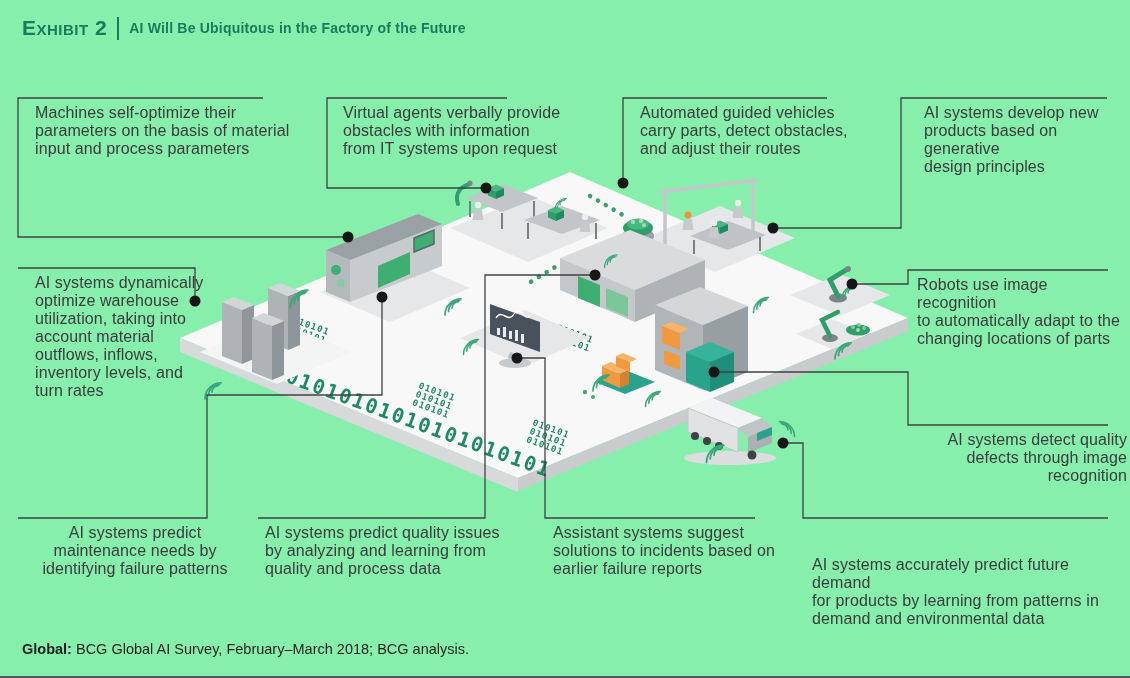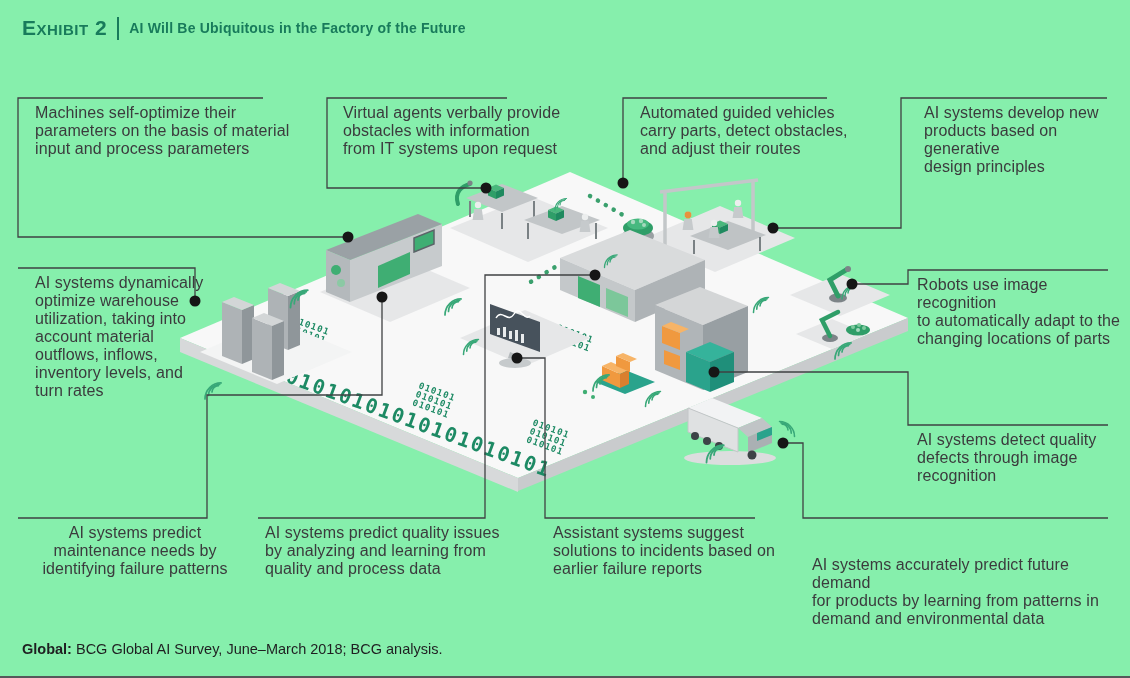--- a/index.html
+++ b/index.html
@@ -292,33 +292,33 @@
   <div class="callout" style="left:35px;top:274px;width:170px;">AI systems dynamically
 optimize warehouse
 utilization, taking into
 account material
 outflows, inflows,
 inventory levels, and
 turn rates</div>
   <div class="callout" style="left:917px;top:276px;width:210px;">Robots use image recognition
 to automatically adapt to the
 changing locations of parts</div>
-  <div class="callout" style="left:917px;top:431px;width:210px;">AI systems detect quality
+  <div class="callout" style="left:917px;top:431px;width:210px;text-align:right;">AI systems detect quality
 defects through image
 recognition</div>
   <div class="callout" style="left:35px;top:524px;width:200px;text-align:center;">AI systems predict
 maintenance needs by
 identifying failure patterns</div>
   <div class="callout" style="left:265px;top:524px;">AI systems predict quality issues
 by analyzing and learning from
 quality and process data</div>
   <div class="callout" style="left:553px;top:524px;">Assistant systems suggest
 solutions to incidents based on
 earlier failure reports</div>
   <div class="callout" style="left:812px;top:524px;margin-top:32px;">AI systems accurately predict future demand
 for products by learning from patterns in
 demand and environmental data</div>
 
   <div class="source-line">
-    <span class="source-label">Global:</span><span> BCG Global AI Survey, June–March 2018; BCG analysis.</span>
+    <span class="source-label">Global:</span><span> BCG Global AI Survey, February–March 2018; BCG analysis.</span>
   </div>
 
 </div>
 
 </body></html>

